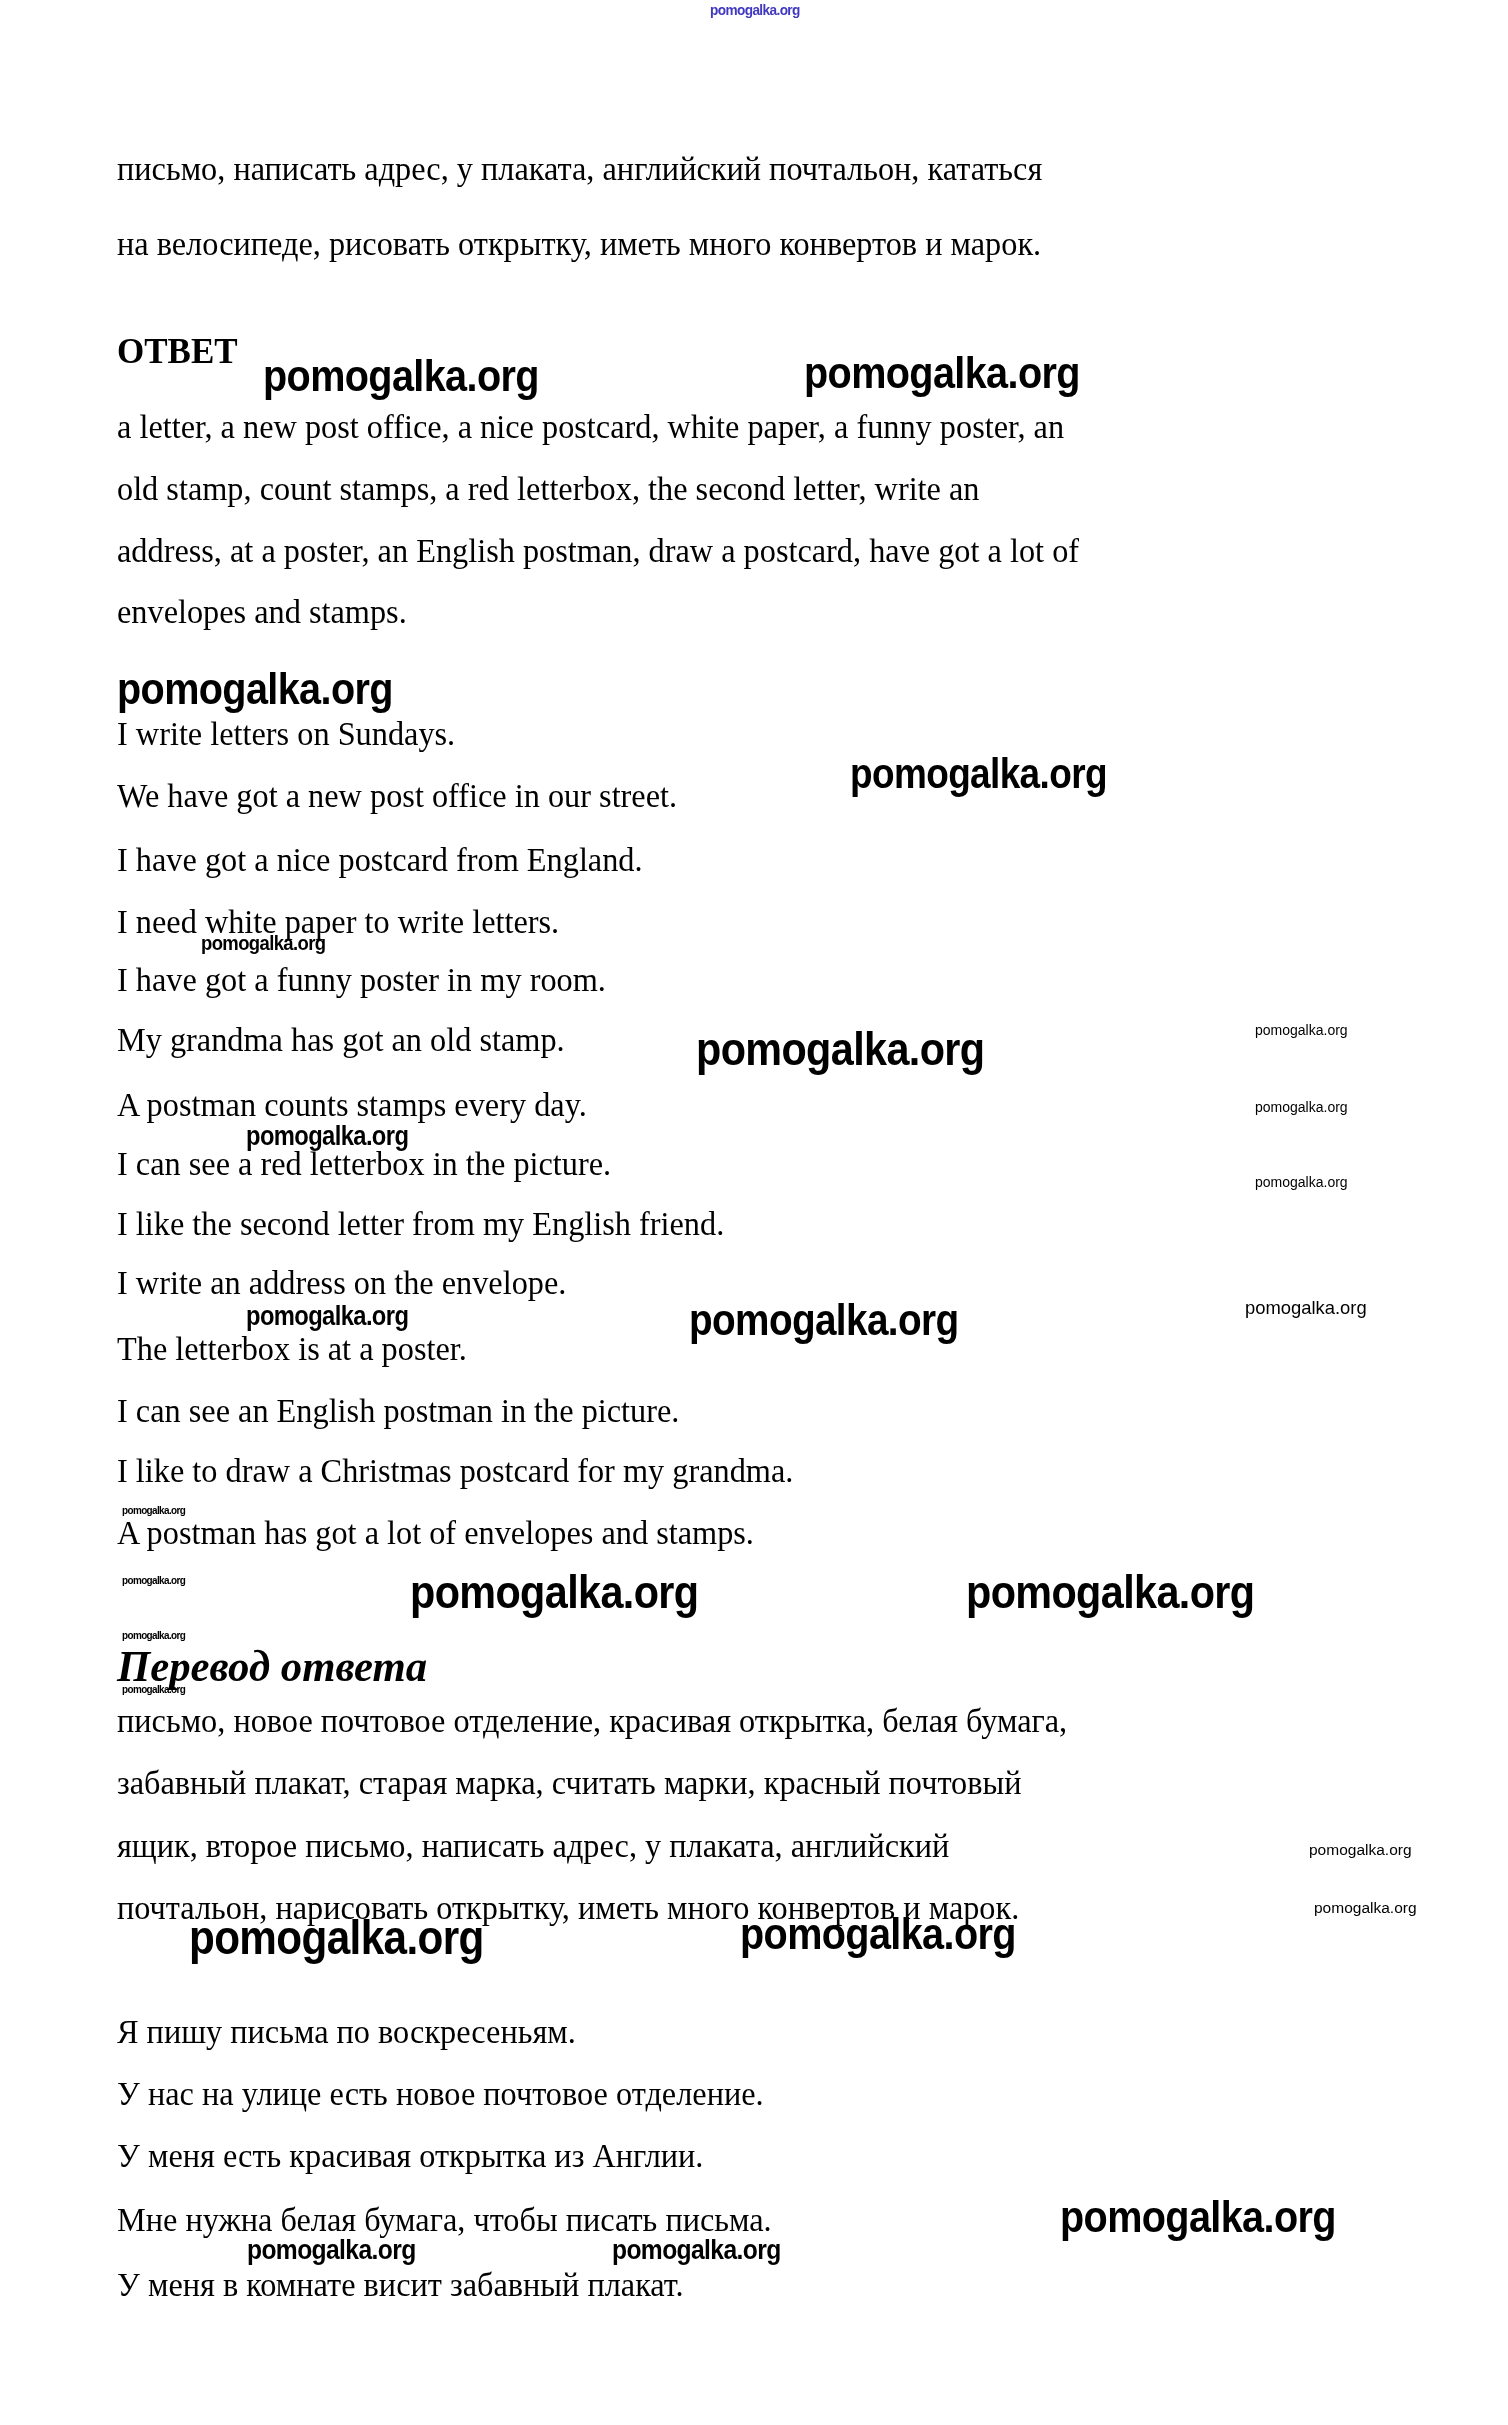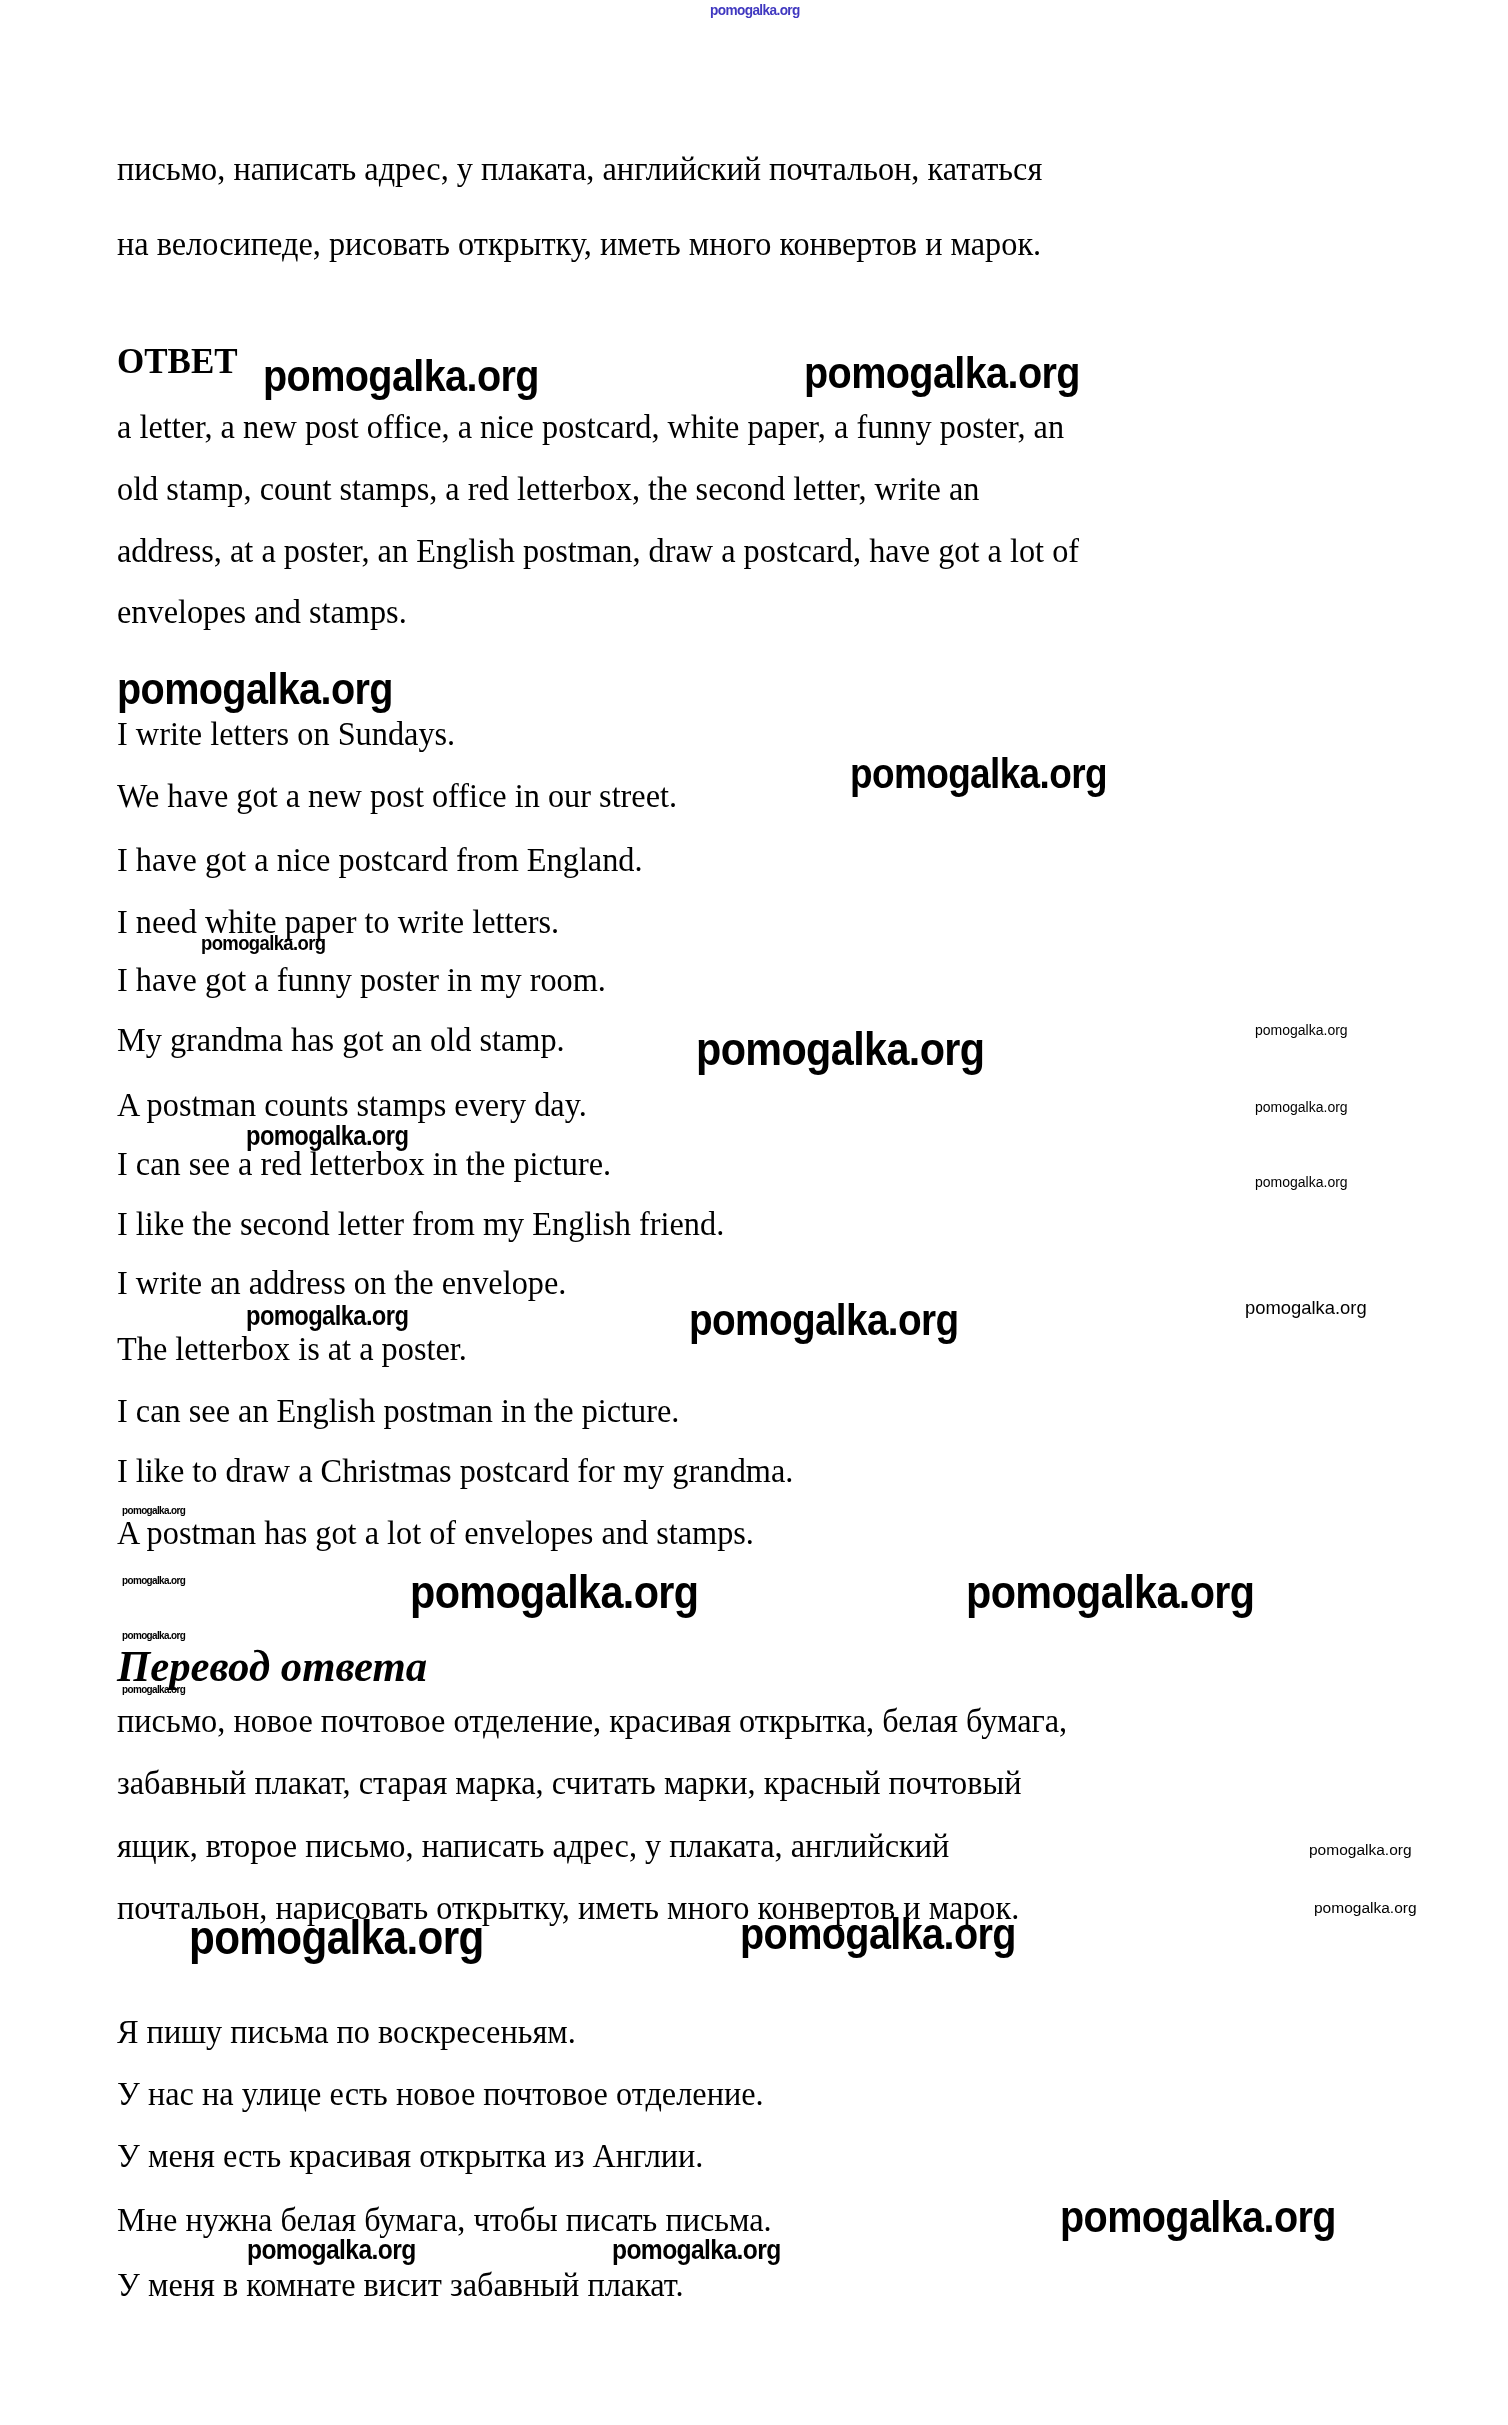--- a/index.html
+++ b/index.html
@@ -55,21 +55,21 @@
 </head>
 <body>
 
 <div id="page">
 
   <div class="wm wm-top" style="left:710px; top:2.1px; font-size:15.5px;">pomogalka.org</div>
 
   <div class="t" style="left:117px; top:150px;">письмо, написать адрес, у плаката, английский почтальон, кататься</div>
   <div class="t" style="left:117px; top:225px;">на велосипеде, рисовать открытку, иметь много конвертов и марок.</div>
 
-  <div class="t heading-caps" style="left:117px; top:343px;">ОТВЕТ</div>
+  <div class="t heading-caps" style="left:117px; top:333px;">ОТВЕТ</div>
   <div class="wm" style="left:263px; top:352px; font-size:45px;">pomogalka.org</div>
   <div class="wm" style="left:804px; top:349px; font-size:45px;">pomogalka.org</div>
 
   <div class="t" style="left:117px; top:408px;">a letter, a new post office, a nice postcard, white paper, a funny poster, an</div>
   <div class="t" style="left:117px; top:470px;">old stamp, count stamps, a red letterbox, the second letter, write an</div>
   <div class="t" style="left:117px; top:532px;">address, at a poster, an English postman, draw a postcard, have got a lot of</div>
   <div class="t" style="left:117px; top:593px;">envelopes and stamps.</div>
 
   <div class="wm" style="left:117px; top:665px; font-size:45px;">pomogalka.org</div>
 

